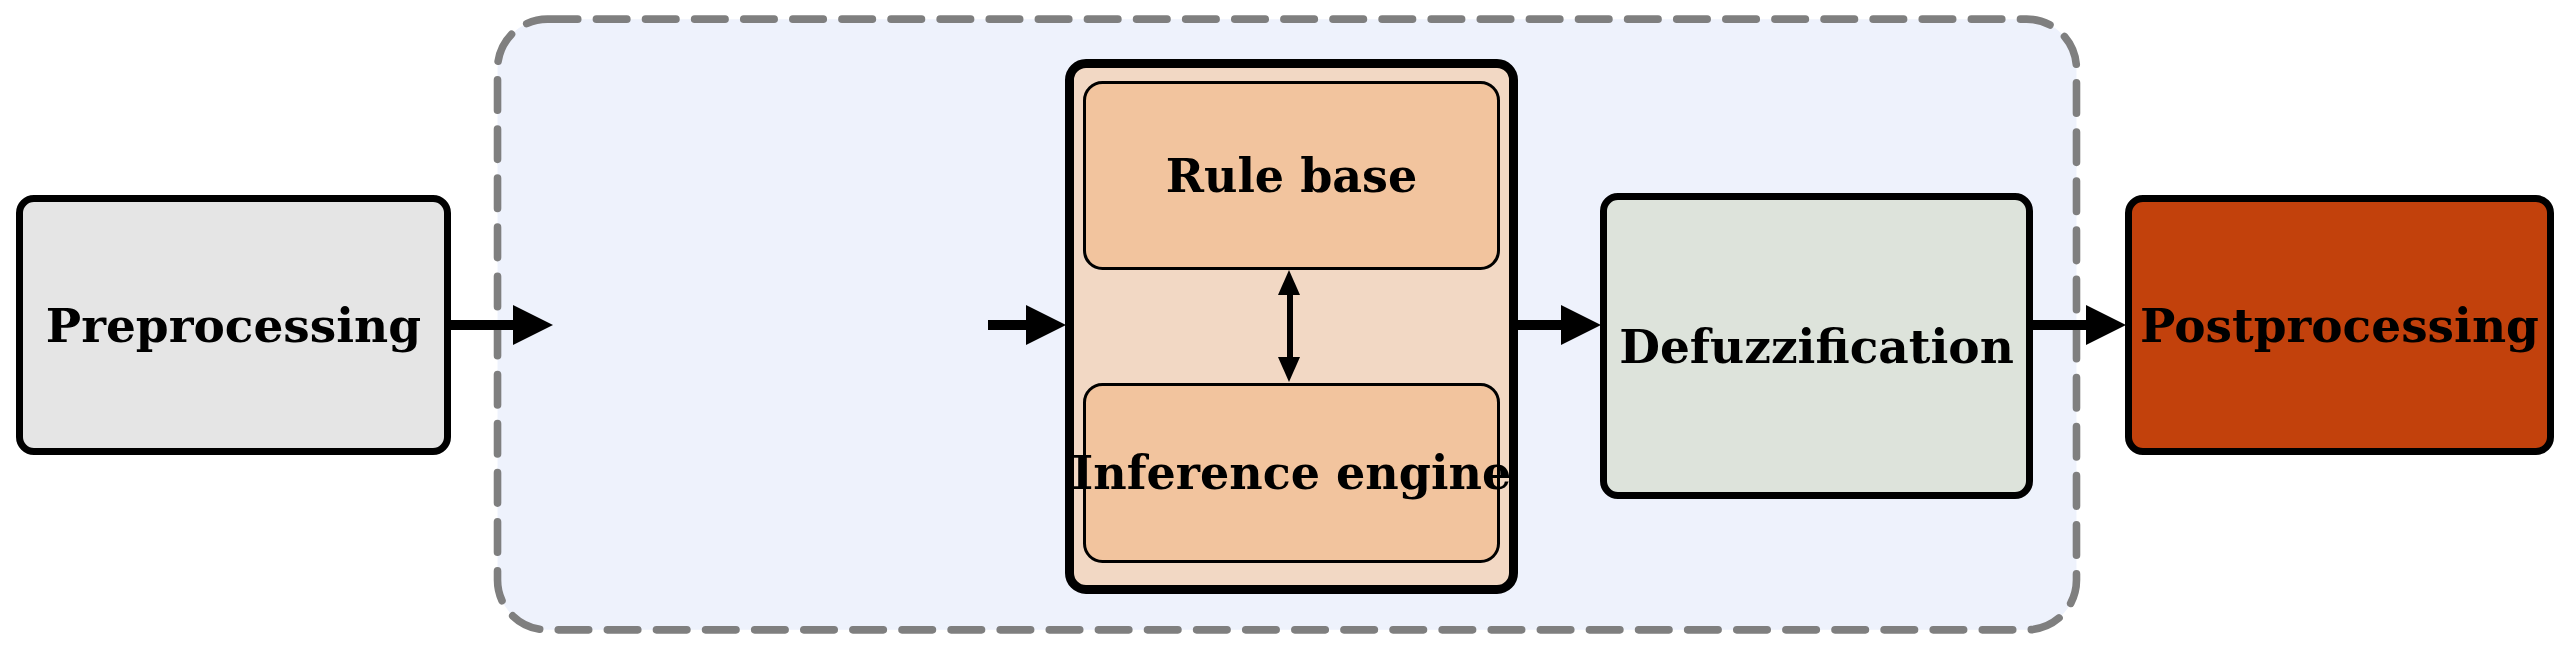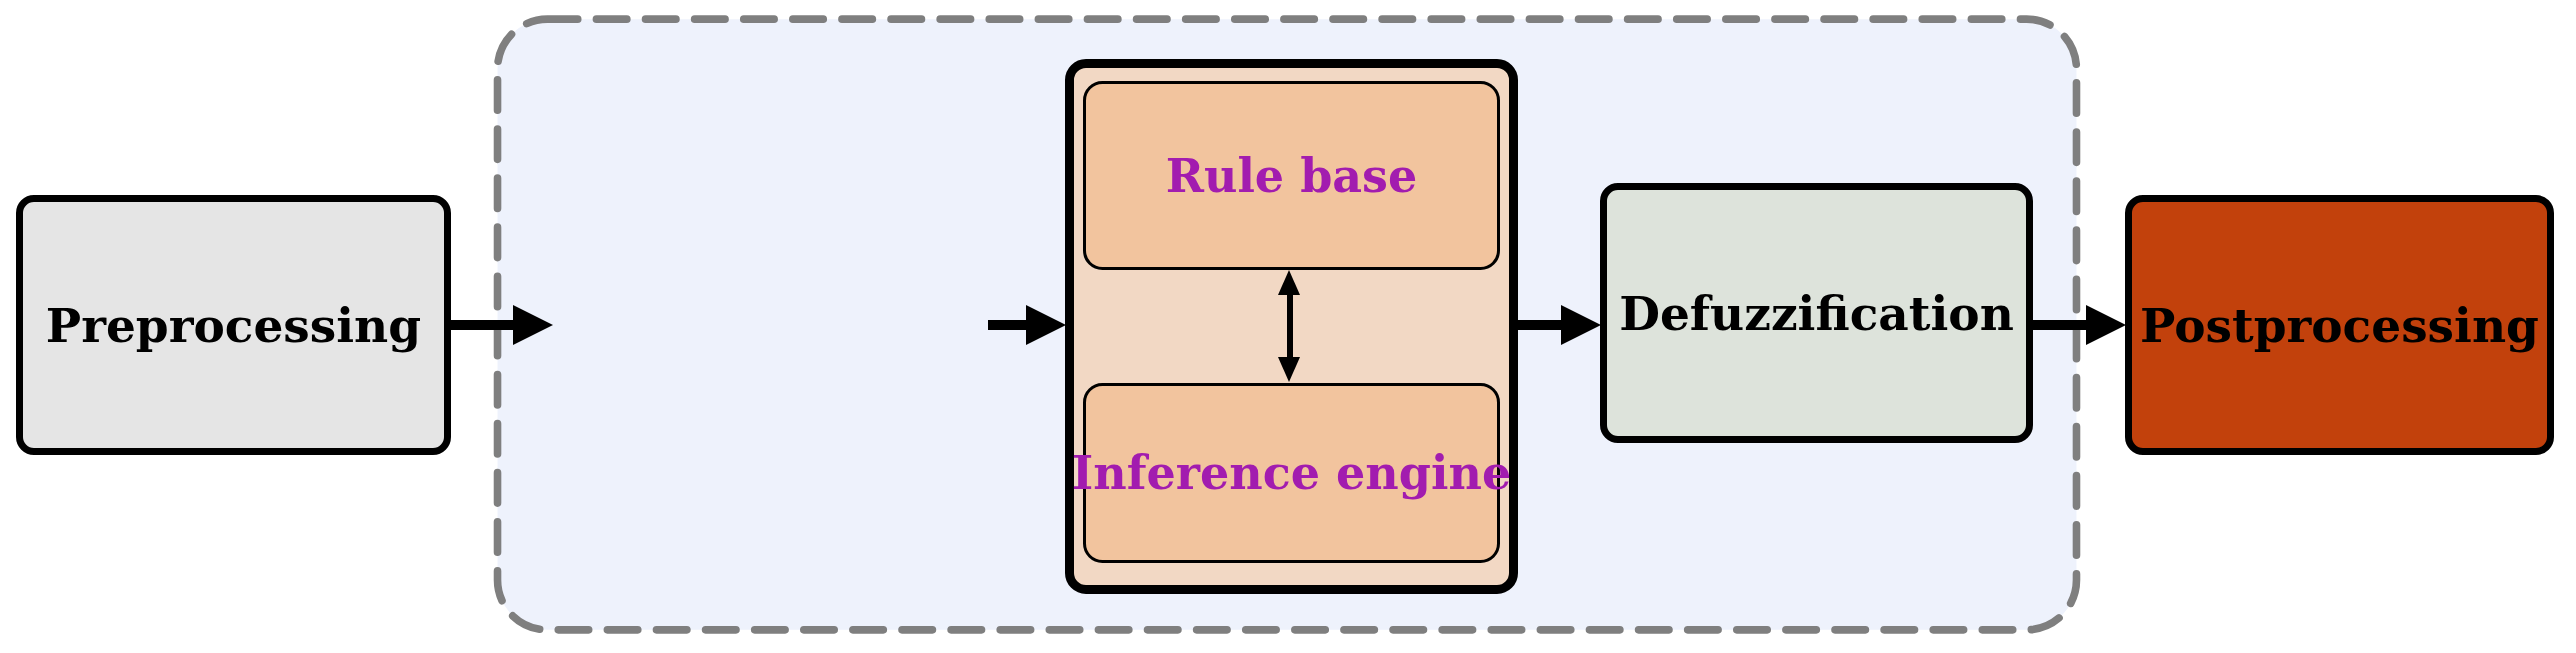--- a/index.html
+++ b/index.html
@@ -28,21 +28,21 @@
     align-items:center;
     justify-content:center;
     font-size:47px;
     font-weight:bold;
     color:#000000;
     white-space:nowrap;
     z-index:3;
   }
   #node-preprocessing { left:16px;   top:195px; width:435px; height:260px; }
   #node-fuzzification { left:552px;  top:195px; width:439px; height:260px; }
-  #node-defuzzification { left:1600px; top:183px; width:433px; height:260px; }
+  #node-defuzzification { left:1600px; top:193px; width:433px; height:306px; }
   #node-postprocessing { left:2125px; top:195px; width:429px; height:260px; }
 
   
   #container-knowledge{
     position:absolute;
     left:1065px; top:59px;
     width:453px; height:535px;
     box-sizing:border-box;
     border:9px solid #000000;
     border-radius:21px;
@@ -51,21 +51,21 @@
   .inner-node{
     position:absolute;
     box-sizing:border-box;
     border:3.5px solid #000000;
     border-radius:19.4px;
     display:flex;
     align-items:center;
     justify-content:center;
     font-size:46px;
     font-weight:bold;
-    color:#a21caf;
+    color:#000000;
     white-space:nowrap;
     z-index:3;
   }
   #node-rule-base        { left:1083px; top:81px; width:417px; height:189px; }
   #node-inference-engine { left:1083px; top:383px; width:417px; height:180px; }
 
   
   .h-arrow-shaft{
     position:absolute;
     top:320px;

